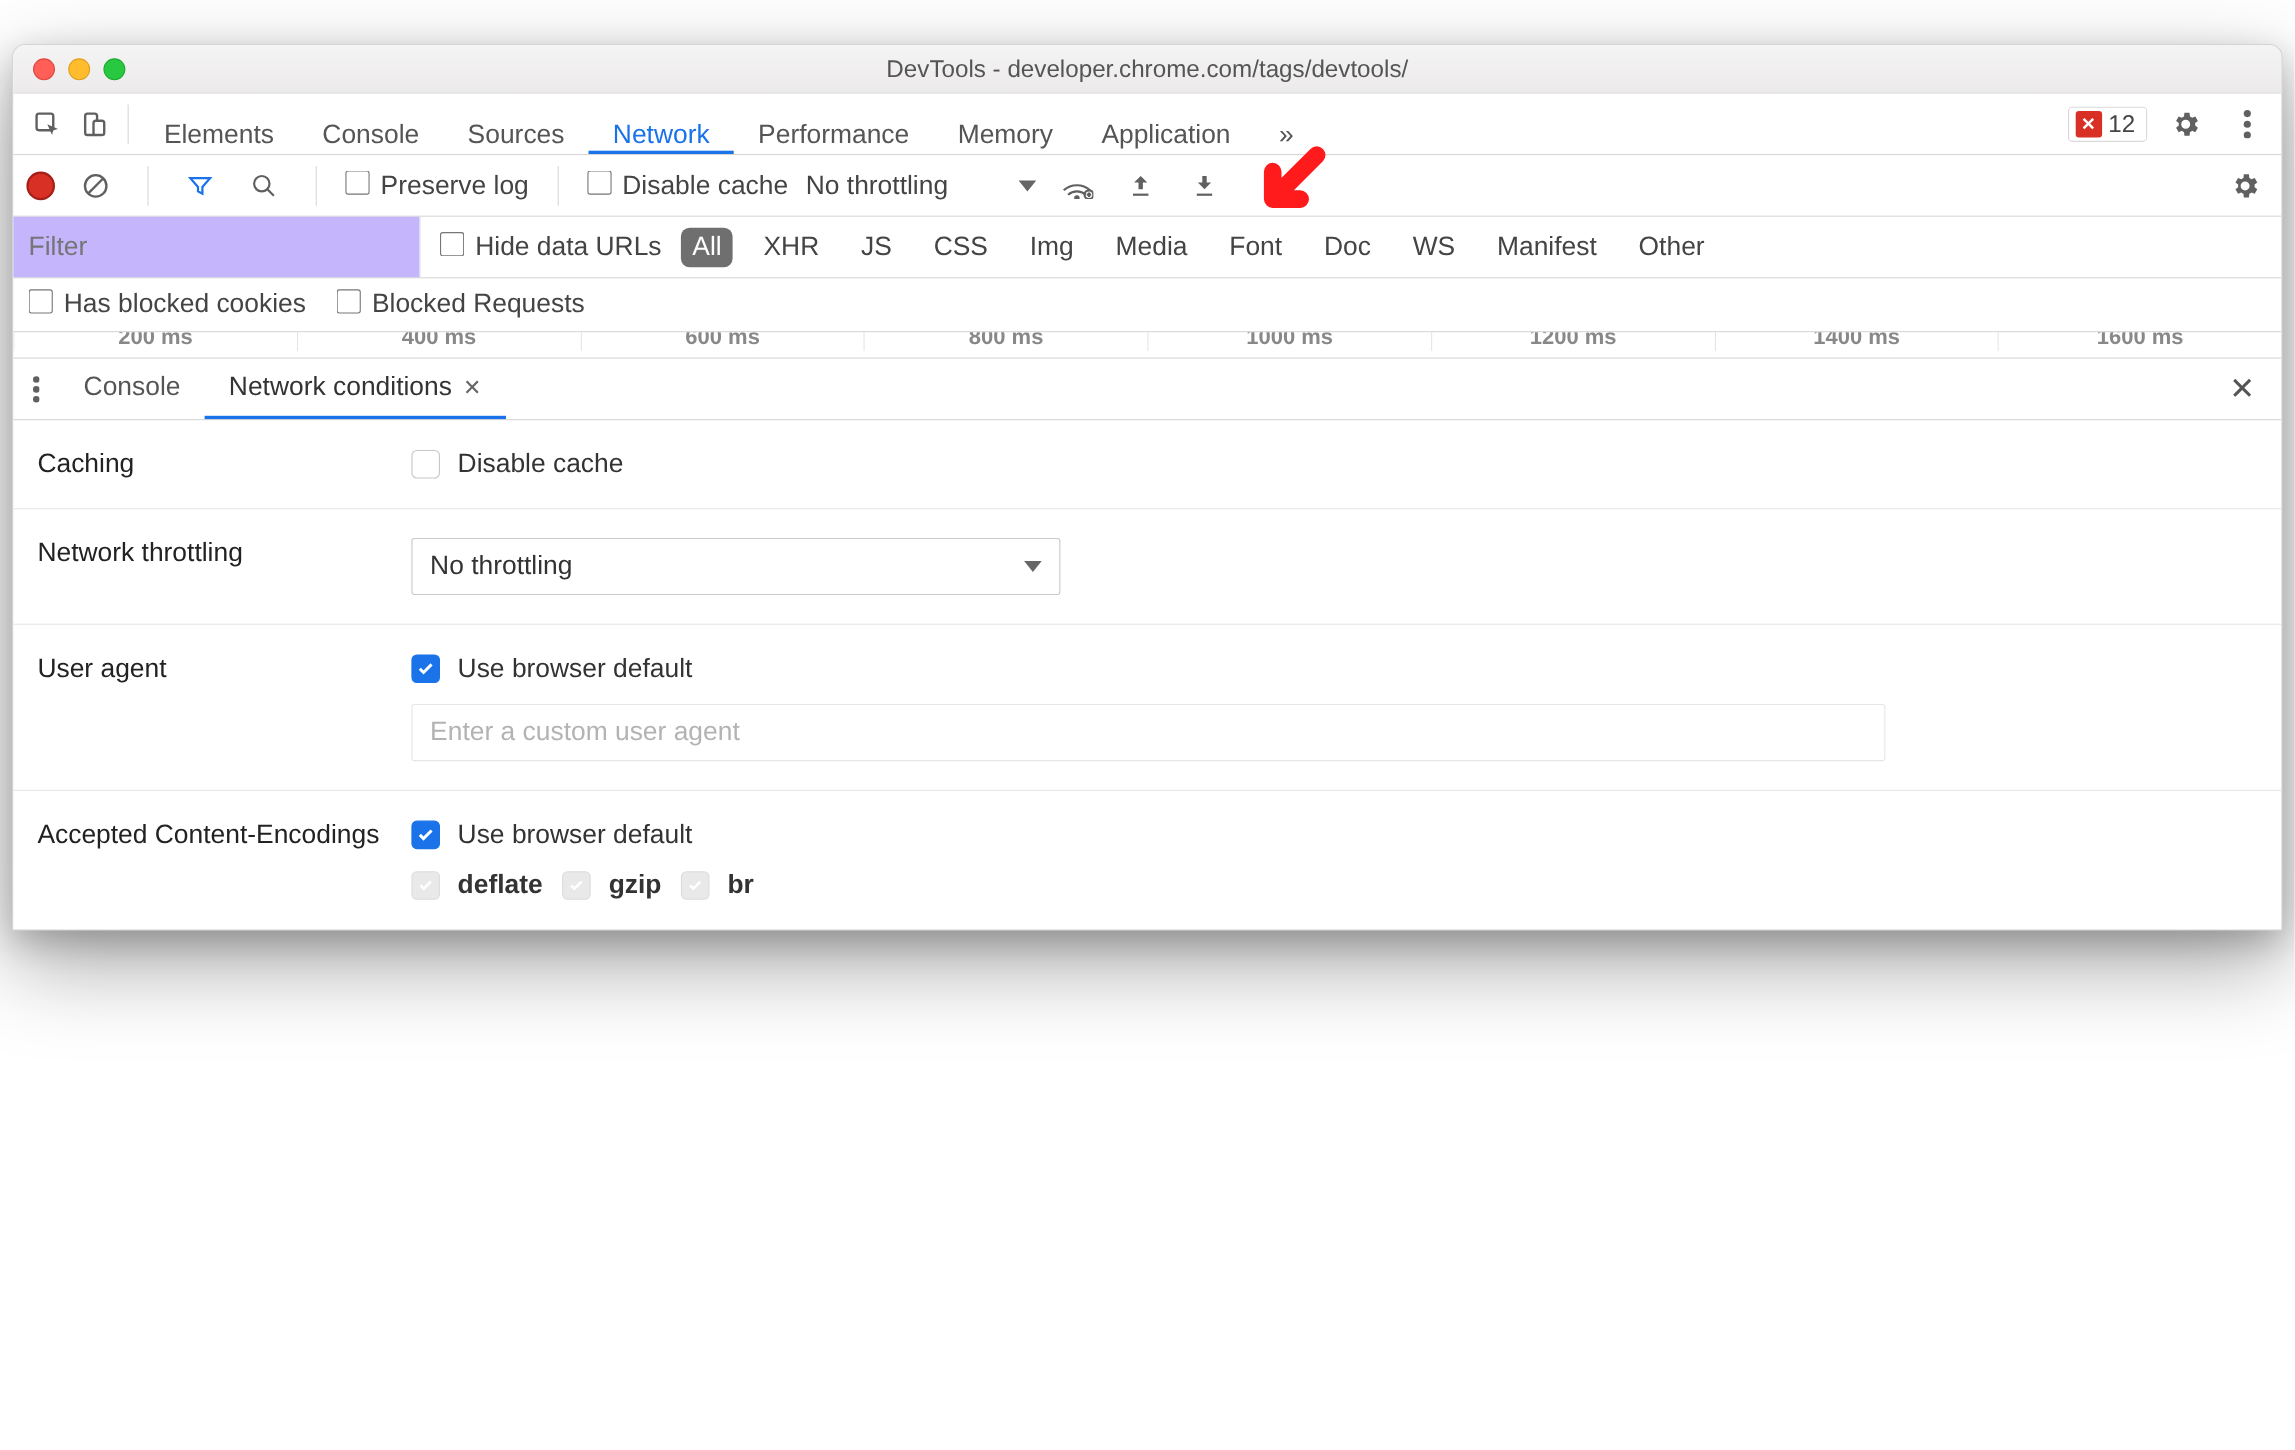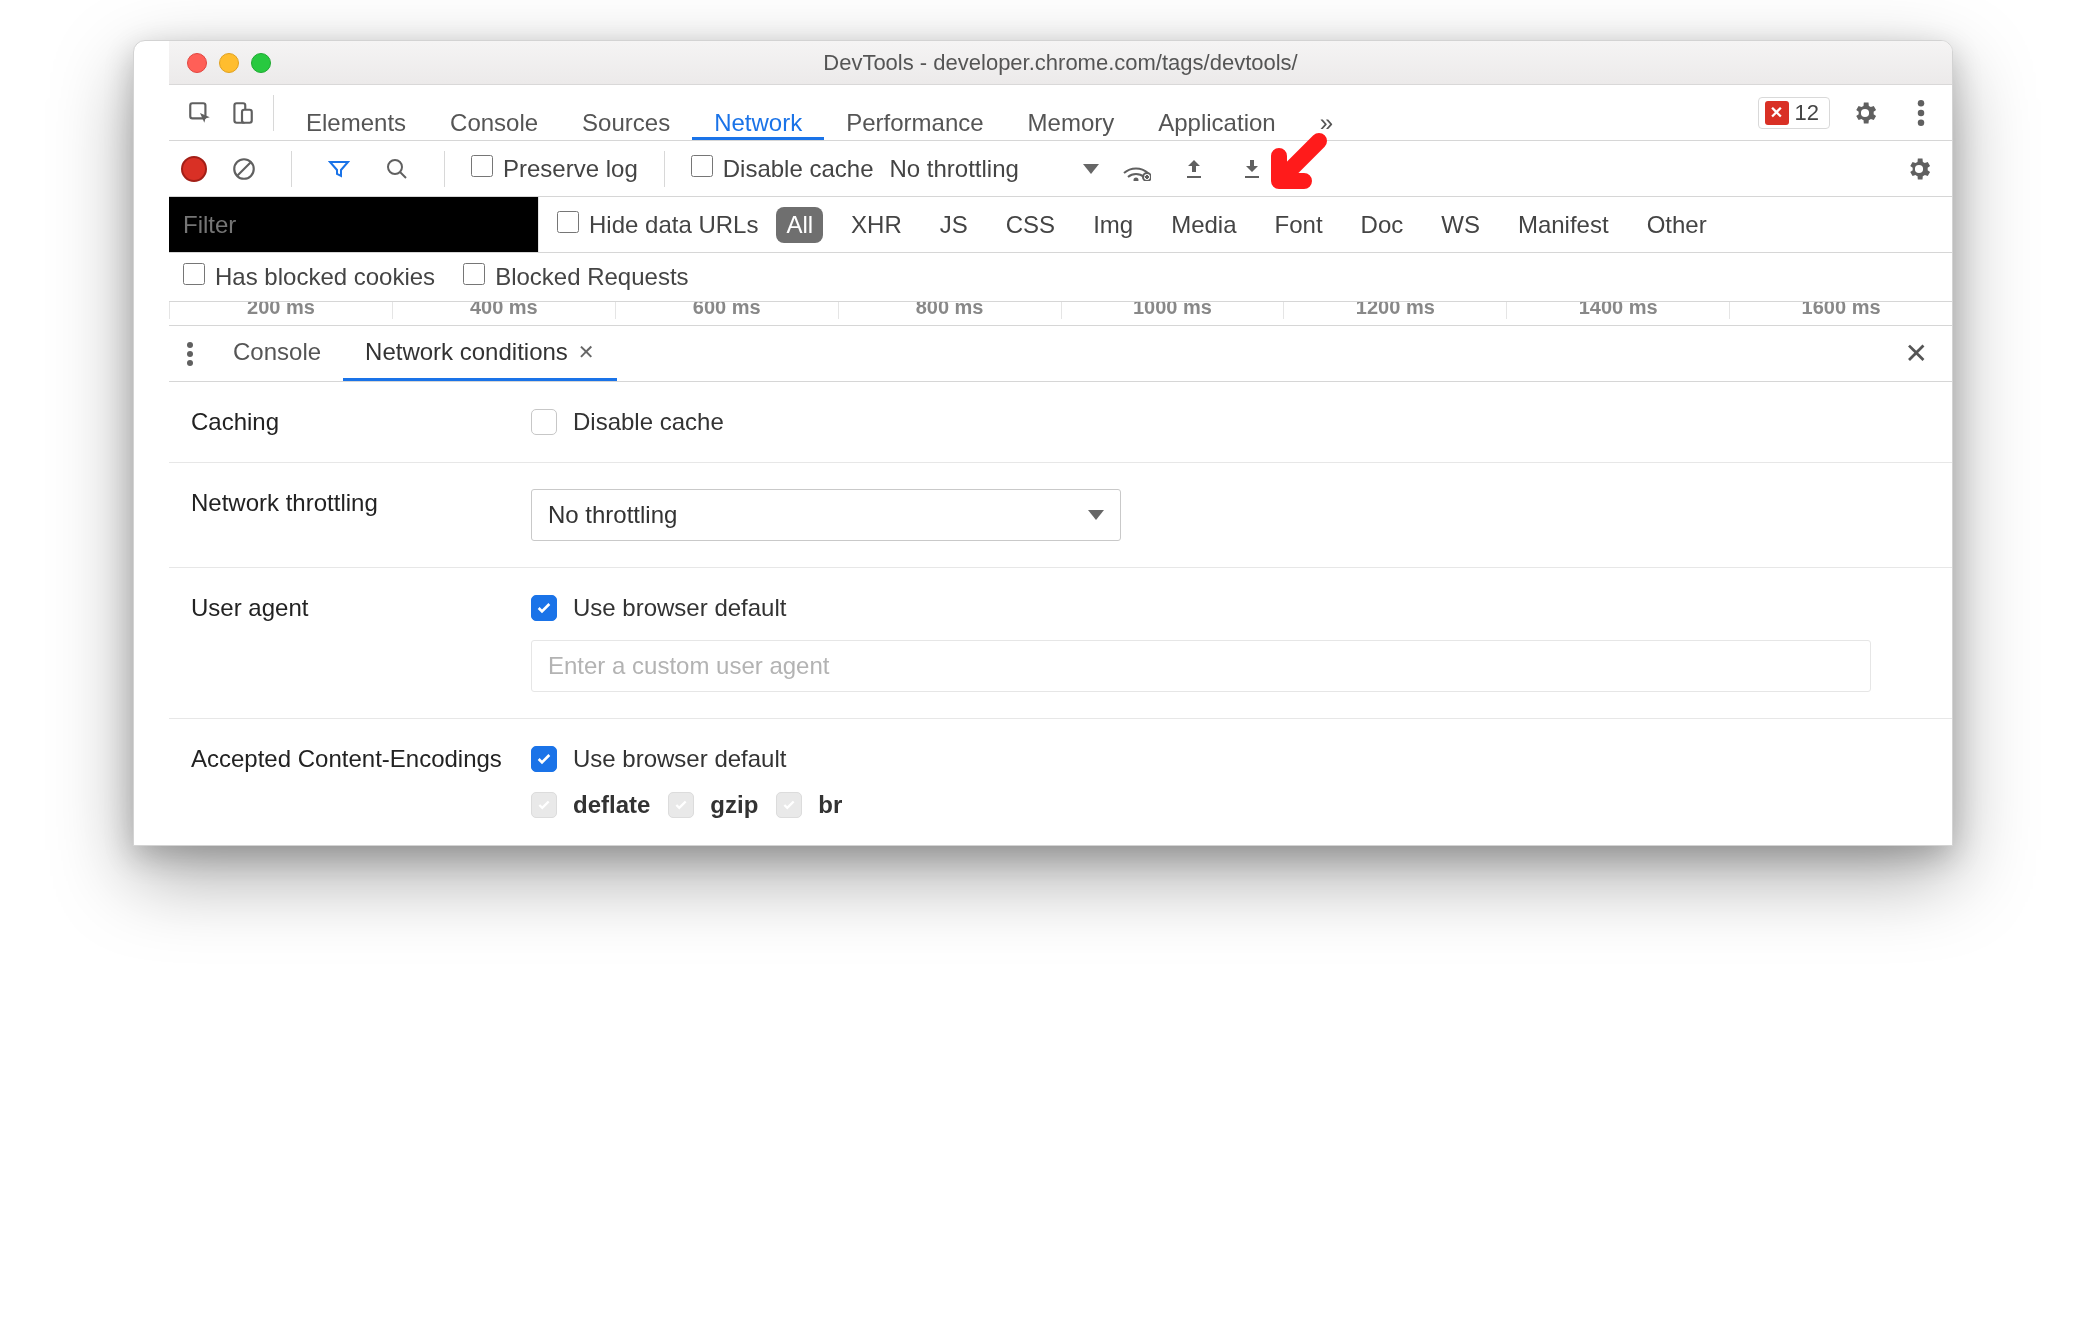--- a/index.html
+++ b/index.html
@@ -7,28 +7,27 @@
     font-family: -apple-system, BlinkMacSystemFont, "Helvetica Neue", Arial, sans-serif;
     background: #fff;
     width: 2086px;
     height: 1318px;
     display: flex;
     align-items: flex-start;
     justify-content: center;
     padding-top: 40px;
   }
   .window {
-    width: 1820px;
+    width: 2064px;
     background: #fff;
     border-radius: 12px 12px 0 0;
     box-shadow: 0 30px 80px rgba(0,0,0,0.35), 0 10px 30px rgba(0,0,0,0.2);
     overflow: hidden;
     border: 1px solid #d3d3d3;
     position: relative;
-    padding-left: 35px;
   }
   
   .titlebar {
     height: 44px;
     background: linear-gradient(#f5f4f4,#eceaea);
     border-bottom: 1px solid #d9d8d8;
     display: flex;
     align-items: center;
     position: relative;
   }
@@ -105,21 +104,21 @@
   .tri-down{width:0;height:0;border-left:8px solid transparent;border-right:8px solid transparent;border-top:10px solid #666;}
   
   .filter-row{
     display:flex;align-items:center;
     border-bottom:1px solid #d6d6d6;
     font-size:24px;color:#444;
     height:56px;
   }
   .filter-input{
     width:370px;height:100%;border:none;border-right:1px solid #e2e2e2;
-    background:#000000; padding:0 14px; font-size:24px; color:#666;
+    background:#c4b5fd; padding:0 14px; font-size:24px; color:#666;
   }
   .filter-row .types{display:flex;align-items:center;gap:18px;padding-left:18px;}
   .chip{padding:4px 10px;}
   .chip.active{background:#6f6f6f;color:#fff;border-radius:8px;}
   
   .filter-row2{
     display:flex;align-items:center;gap:28px;
     font-size:24px;color:#444;
     padding:10px 14px;border-bottom:1px solid #d6d6d6;
   }

